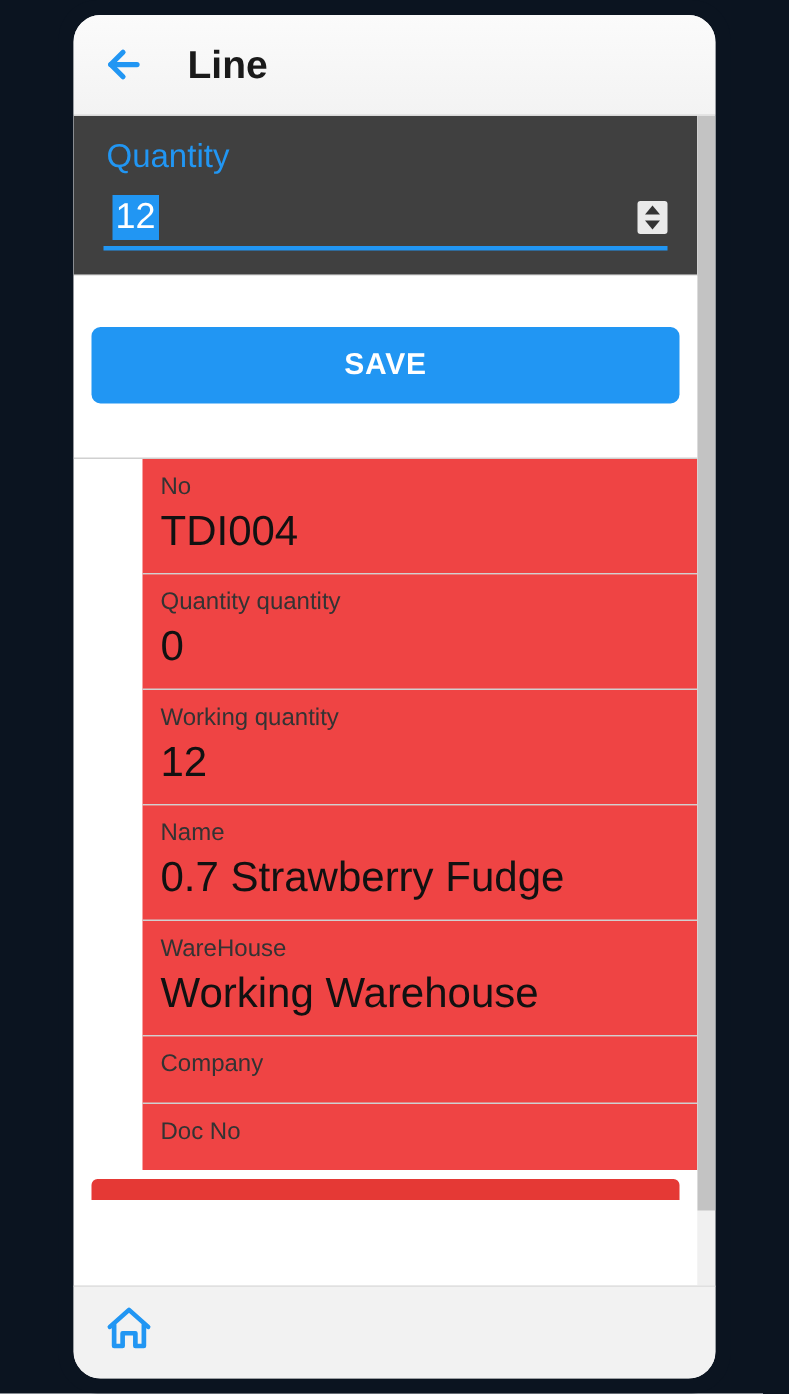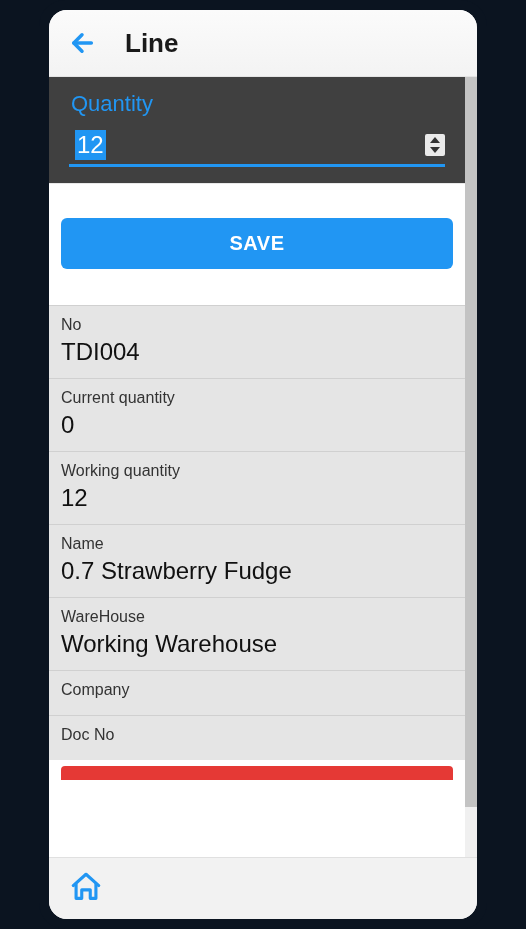--- a/index.html
+++ b/index.html
@@ -124,29 +124,30 @@
     letter-spacing: .5px;
     border: none;
     border-radius: 6px;
     padding: 14px 0;
     cursor: pointer;
   }
 
   .detail {
     padding: 10px 12px 12px 12px;
     border-bottom: 1px solid var(--grey-line);
-    background:#e5e5e5;
+    background:#ef4444;
+    margin-left:46px;
   }
   .detail .label {
     font-size: 16px;
     color: #333;
     margin-bottom: 4px;
   }
   .detail .value {
-    font-size: 24px;
+    font-size: 28px;
     color: #111;
   }
   .detail:last-of-type { border-bottom: none; }
 
   .danger-bar {
     margin: 6px 12px 0 12px;
     height: 14px;
     background: #E53935;
     border-radius: 4px 4px 0 0;
   }
@@ -202,21 +203,21 @@
         <div class="save-area">
           <button class="save-button">SAVE</button>
         </div>
 
         <div id="details-container">
             <div class="detail">
               <div class="label">No</div>
               <div class="value">TDI004</div>
             </div>
             <div class="detail">
-              <div class="label">Current quantity</div>
+              <div class="label">Quantity quantity</div>
               <div class="value">0</div>
             </div>
             <div class="detail">
               <div class="label">Working quantity</div>
               <div class="value">12</div>
             </div>
             <div class="detail">
               <div class="label">Name</div>
               <div class="value">0.7 Strawberry Fudge</div>
             </div>

